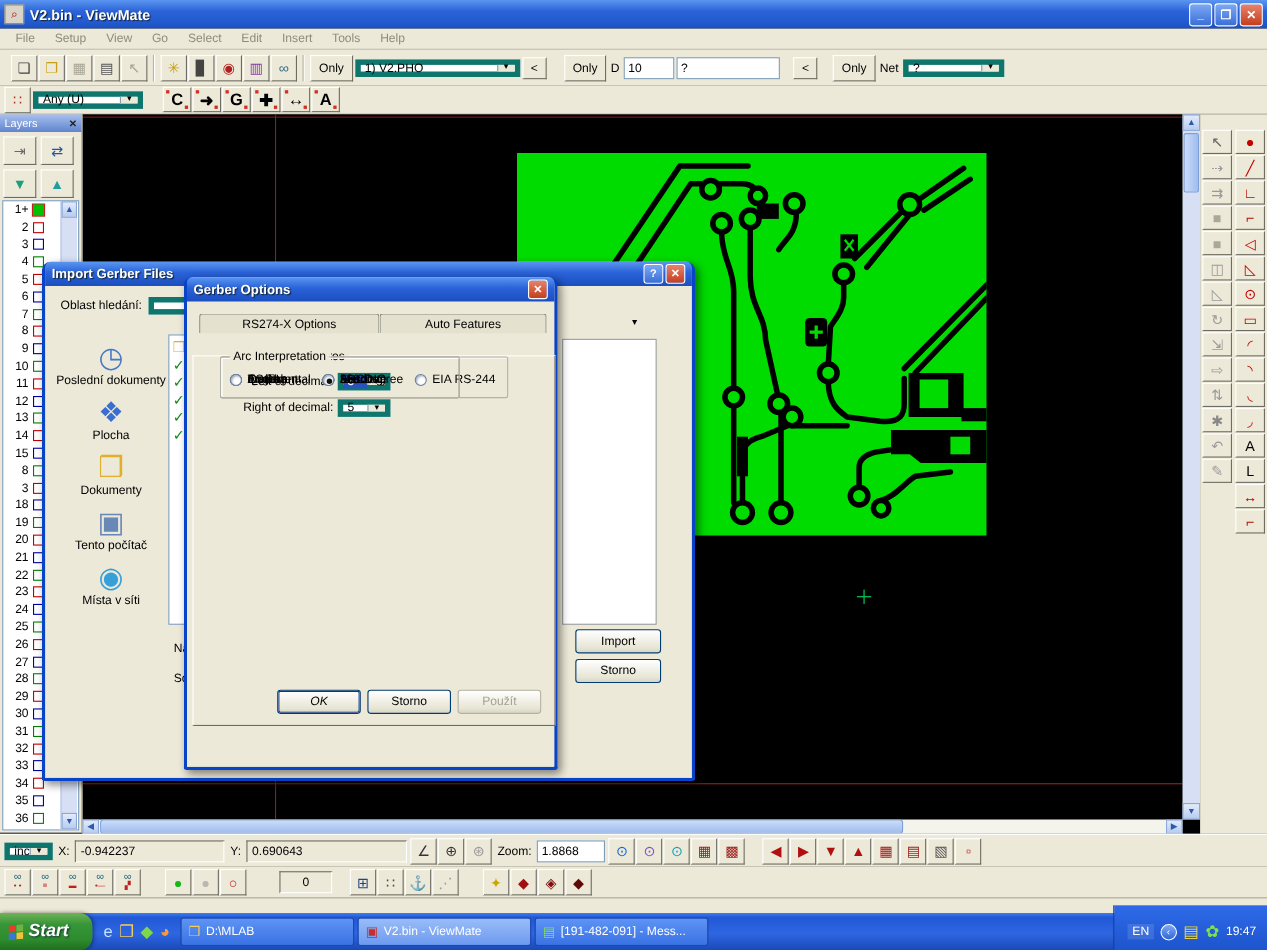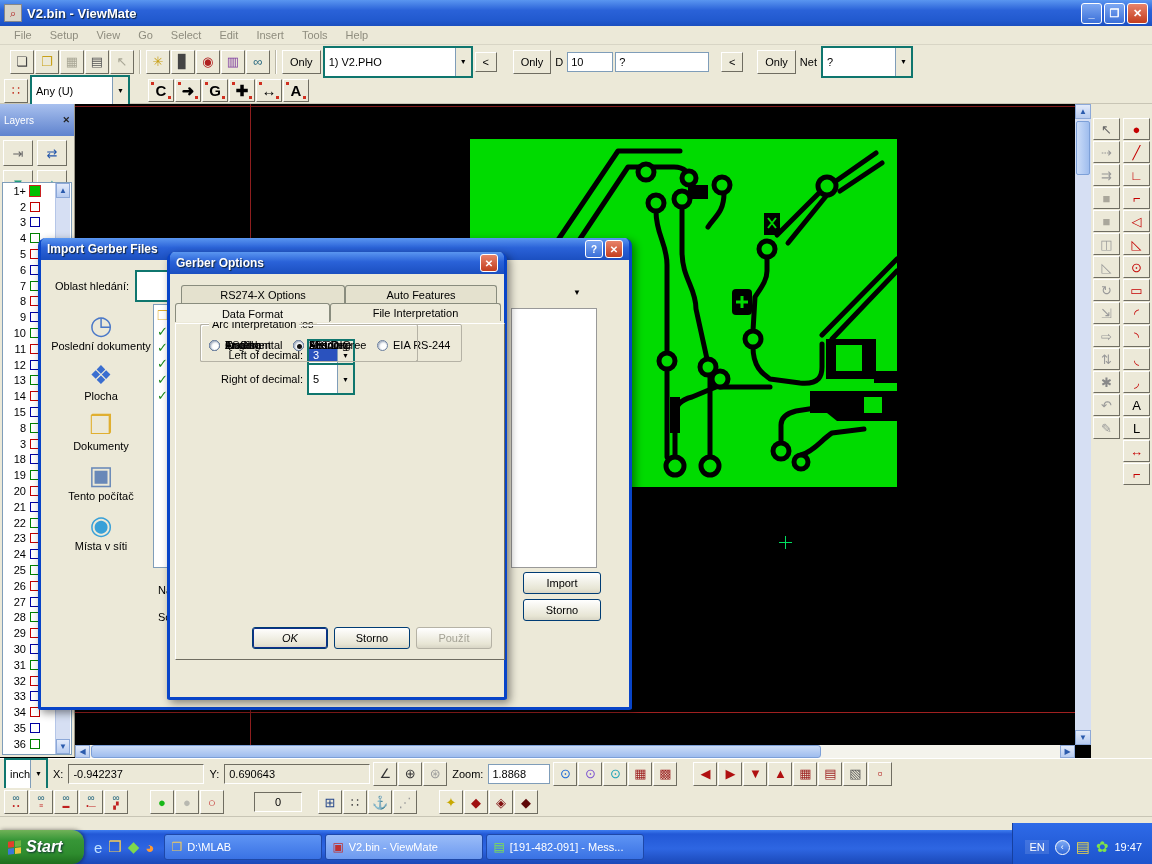--- a/index.html
+++ b/index.html
@@ -8,22 +8,22 @@
   .screen { position:relative; width:1152px; height:864px; background:#000; }
 
   
   .ibtn { display:inline-flex; align-items:center; justify-content:center;
           width:24px; height:24px; background:#ECE9D8;
           border:1px solid; border-color:#FFFFFF #6F6D61 #6F6D61 #FFFFFF; }
   .ibtn.sm { width:22px; height:20px; }
   .ibtn.txt { width:auto; padding:0 7px; font-size:11px; color:#000; }
   .ibtn .glyph { font-size:13px; line-height:1; }
   .ibtn.disabled .glyph { color:#A8A695 !important; }
-  .combo { display:inline-flex; align-items:center; height:32px; background:#fff;
-           border:2px solid #0f766e; }
+  .combo { display:inline-flex; align-items:center; height:16px; background:#fff;
+           border:5px solid #0f766e; }
   .combo .combo-val { flex:1; padding:0 4px; color:#000; white-space:nowrap; overflow:hidden; }
   .combo .combo-arrow { width:16px; height:100%; display:flex; align-items:center; justify-content:center;
            background:#ECE9D8; border-left:1px solid #7F9DB9; font-size:7px; color:#000; }
   .field { height:20px; border:1px solid #7F9DB9; background:#fff; font-family:"Liberation Sans",sans-serif;
            font-size:11px; padding:0 3px; color:#000; }
   .sunken { display:inline-flex; align-items:center; height:20px; padding:0 4px;
             border:1px solid; border-color:#6F6D61 #FFFFFF #FFFFFF #6F6D61; background:#ECE9D8; color:#000; }
   .sep { width:2px; height:24px; border-left:1px solid #B8B5A5; border-right:1px solid #fff; margin:0 3px; }
 
   
@@ -60,21 +60,21 @@
   .pcb { position:absolute; left:395px; top:35px; }
   .cursor-cross { position:absolute; left:704px; top:432px; width:13px; height:13px; }
   .cursor-cross::before,.cursor-cross::after{content:"";position:absolute;background:#00E060;}
   .cursor-cross::before{left:6px;top:0;width:1px;height:13px;}
   .cursor-cross::after{left:0;top:6px;width:13px;height:1px;}
 
   
   .layers-panel { position:absolute; left:0; top:104px; width:75px; height:653px; background:#ECE9D8;
                   border-right:1px solid #9a978a; }
   .lp-title { height:16px; background:linear-gradient(180deg,#A8C0EE,#5F83CE); color:#fff; font-size:10px;
-              display:flex; align-items:center; padding:16px 4px; }
+              display:flex; align-items:center; padding:0 4px; }
   .lp-title .t { flex:1; }
   .lp-close { color:#222; font-size:9px; font-weight:bold; }
   .lp-btnrow { display:flex; gap:4px; padding:4px 3px 0 3px; }
   .lp-btnrow .ibtn { width:30px; height:26px; }
   .lp-list-wrap { position:absolute; left:2px; top:78px; width:70px; bottom:2px;
                   background:#fff; border:1px solid #7F9DB9; display:flex; }
   .lp-rows { width:52px; }
   .lp-row { height:15.8px; display:flex; align-items:center; }
   .lp-row .num { width:27px; text-align:right; padding-right:4px; color:#000; }
   .lp-row .swatch { width:10px; height:10px; border:1px solid currentColor; background:#fff; }
@@ -938,24 +938,20 @@
       <span class="t">Gerber Options</span>
       <span class="winbtns">
           <span class="wbtn close">✕</span>
         </span>
     </div>
     <div class="tabs">
       <div class="tabrow r1">
         <span class="tab" style="width:164px">RS274-X Options</span>
         <span class="tab" style="width:152px">Auto Features</span>
       </div>
-      <div class="tabrow r2">
-        <span class="tab active" style="width:155px">Data Format</span>
-        <span class="tab" style="width:171px">File Interpretation</span>
-      </div>
     </div>
     <div class="tabpage">
       <div class="dec-row" style="left:26px; top:15px">
         <span class="lbl">Left of decimal:</span>
         <span class="combo dec-combo">
           <span class="combo-val sel">3</span>
           <span class="combo-arrow">▼</span>
         </span>
       </div>
       <div class="dec-row" style="left:26px; top:39px">

